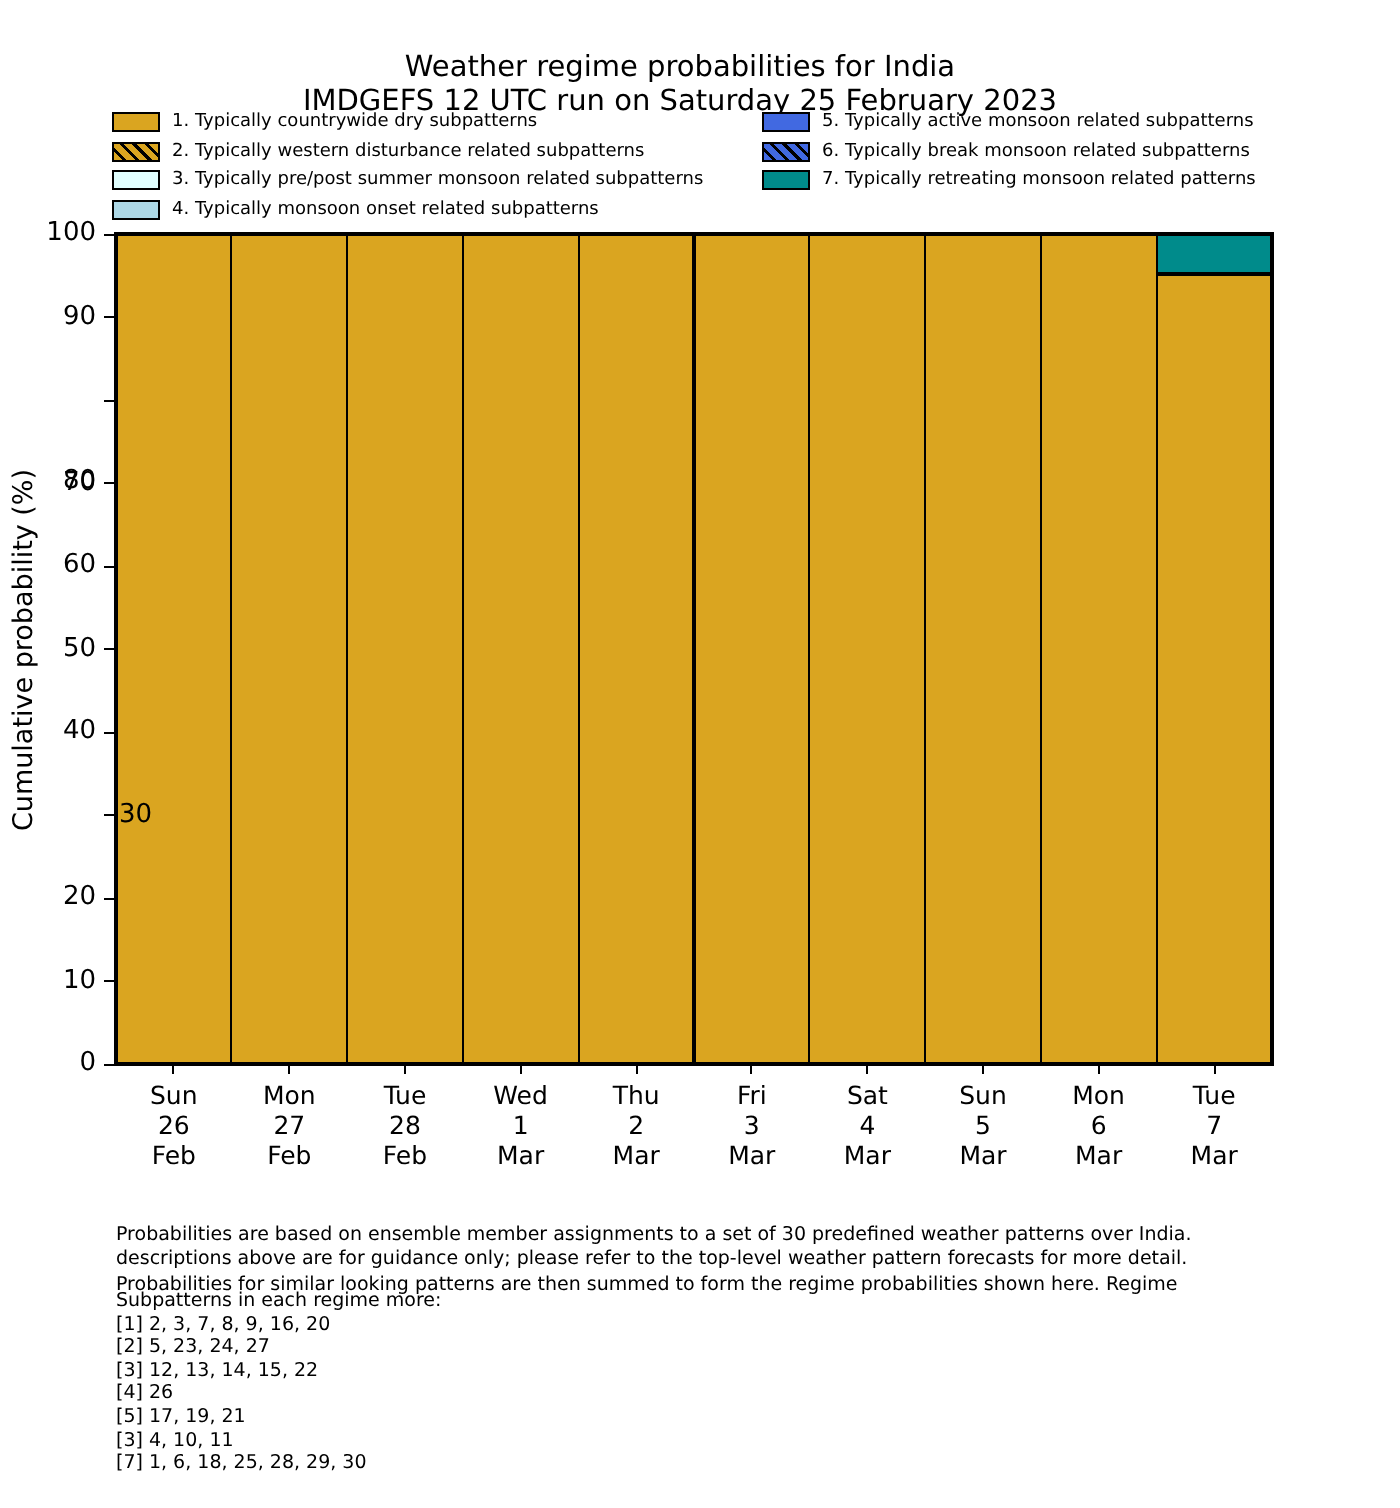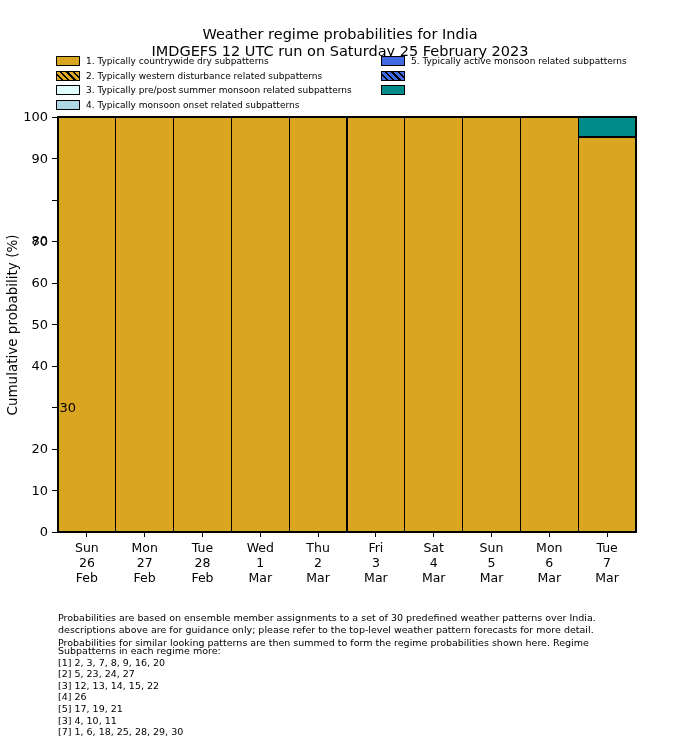--- a/index.html
+++ b/index.html
@@ -112,23 +112,25 @@
           <span class="lab">4. Typically monsoon onset related subpatterns</span>
         </div>
       </div>
     <div class="legend-col legend-col-1" id="legend-col-1">
         <div class="legend-item">
           <span class="swatch" style="background: rgb(65, 105, 225);"></span>
           <span class="lab">5. Typically active monsoon related subpatterns</span>
         </div>
         <div class="legend-item">
           <span class="swatch" style="background: repeating-linear-gradient(45deg, rgba(0, 0, 0, 0) 0px, rgba(0, 0, 0, 0) 3px, rgb(0, 0, 0) 3px, rgb(0, 0, 0) 4.5px), rgb(65, 105, 225);"></span>
+          <span class="lab">6. Typically break monsoon related subpatterns</span>
         </div>
         <div class="legend-item">
           <span class="swatch" style="background: rgb(0, 139, 139);"></span>
+          <span class="lab">7. Typically retreating monsoon related patterns</span>
         </div>
       </div>
   </div>
 
   <div class="ylabel-wrap">Cumulative probability (%)</div>
 
   <div class="plot" id="plot">
       <div class="bar-seg" style="left: -0.5px; width: 58.8px; bottom: 0px; height: 415px; background: rgb(218, 165, 32);"></div>
       <div class="bar-seg" style="left: 57.3px; width: 58.8px; bottom: 0px; height: 415px; background: rgb(218, 165, 32);"></div>
       <div class="bar-seg" style="left: 115.1px; width: 58.8px; bottom: 0px; height: 415px; background: rgb(218, 165, 32);"></div>

